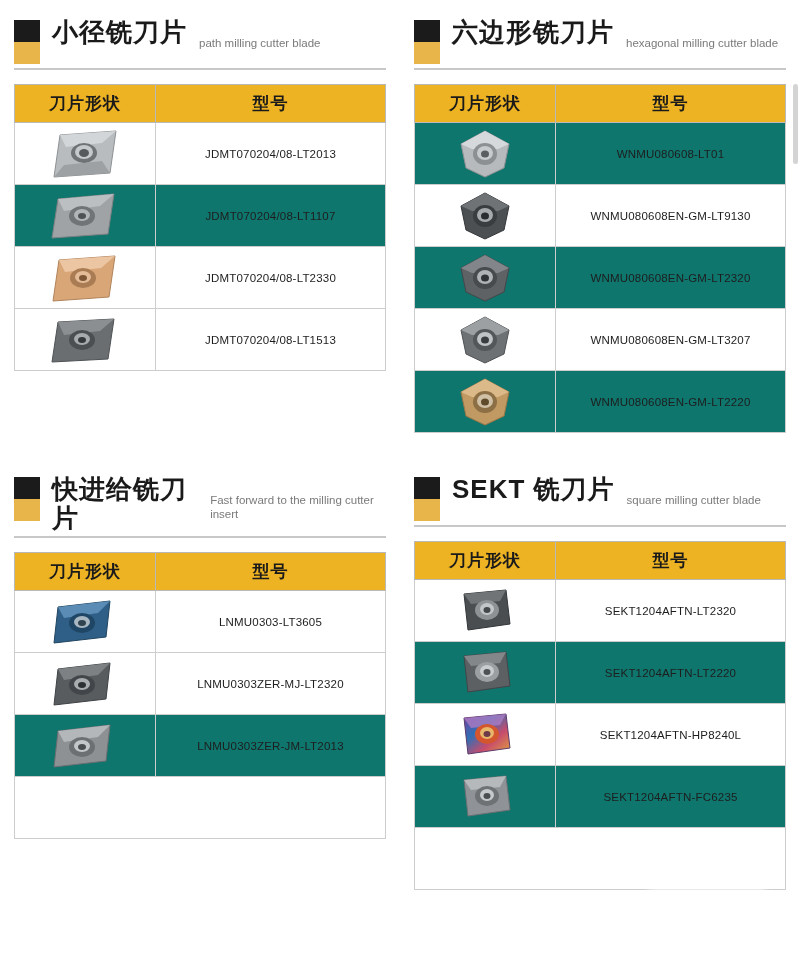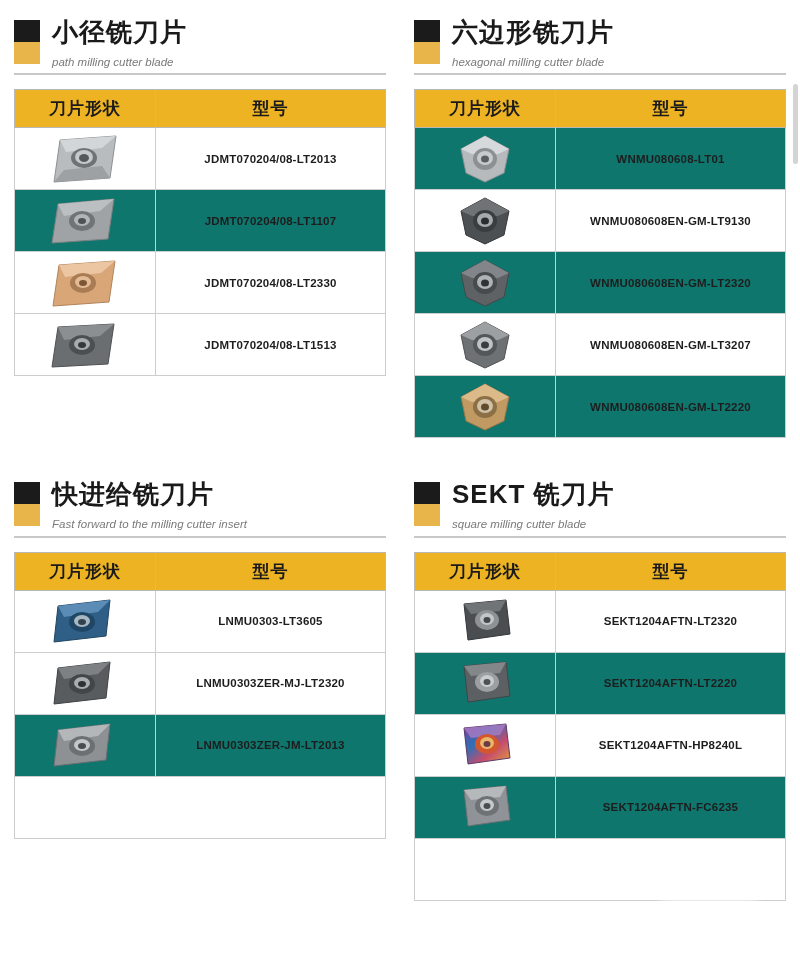--- a/index.html
+++ b/index.html
@@ -45,34 +45,33 @@
     left: 0; top: 0;
     width: 26px; height: 22px;
     background: #1b1b1b;
   }
   .sec-mark .ylw {
     position: absolute;
     left: 0; top: 22px;
     width: 26px; height: 22px;
     background: #e8b54a;
   }
-  .sec-titles { display: flex; flex-direction: column; justify-content: flex-start; }
+  .sec-titles { display: flex; flex-direction: row; justify-content: flex-start; gap: 12px; }
   .sec-cn {
     font-size: 26px;
     font-weight: bold;
     color: #1a1a1a;
     line-height: 1.1;
     letter-spacing: 1px;
   }
   .sec-en {
     font-size: 11.5px;
     color: #7a7a7a;
-    margin-top: 9px;
+    margin-top: 19px;
     line-height: 1.2;
-    font-style: italic;
   }
   table.blades {
     width: 100%;
     border-collapse: collapse;
     border: 1px solid #b9b9b9;
     table-layout: fixed;
   }
   table.blades th {
     background: #edb323;
     color: #1a1a1a;
@@ -84,21 +83,20 @@
   }
   table.blades th.c1 { width: 38%; }
   table.blades th.c2 { width: 62%; }
   table.blades td {
     border: 1px solid #cdcdcd;
     height: 62px;
     vertical-align: middle;
     text-align: center;
     font-size: 11.5px;
     color: #1d1d1d;
-    font-weight: bold;
   }
   table.blades tr.alt td { background: #0f766e; }
   table.blades tr td.shape { padding: 0; }
   .shape-wrap {
     width: 100%;
     height: 60px;
     display: flex;
     align-items: center;
     justify-content: center;
   }

